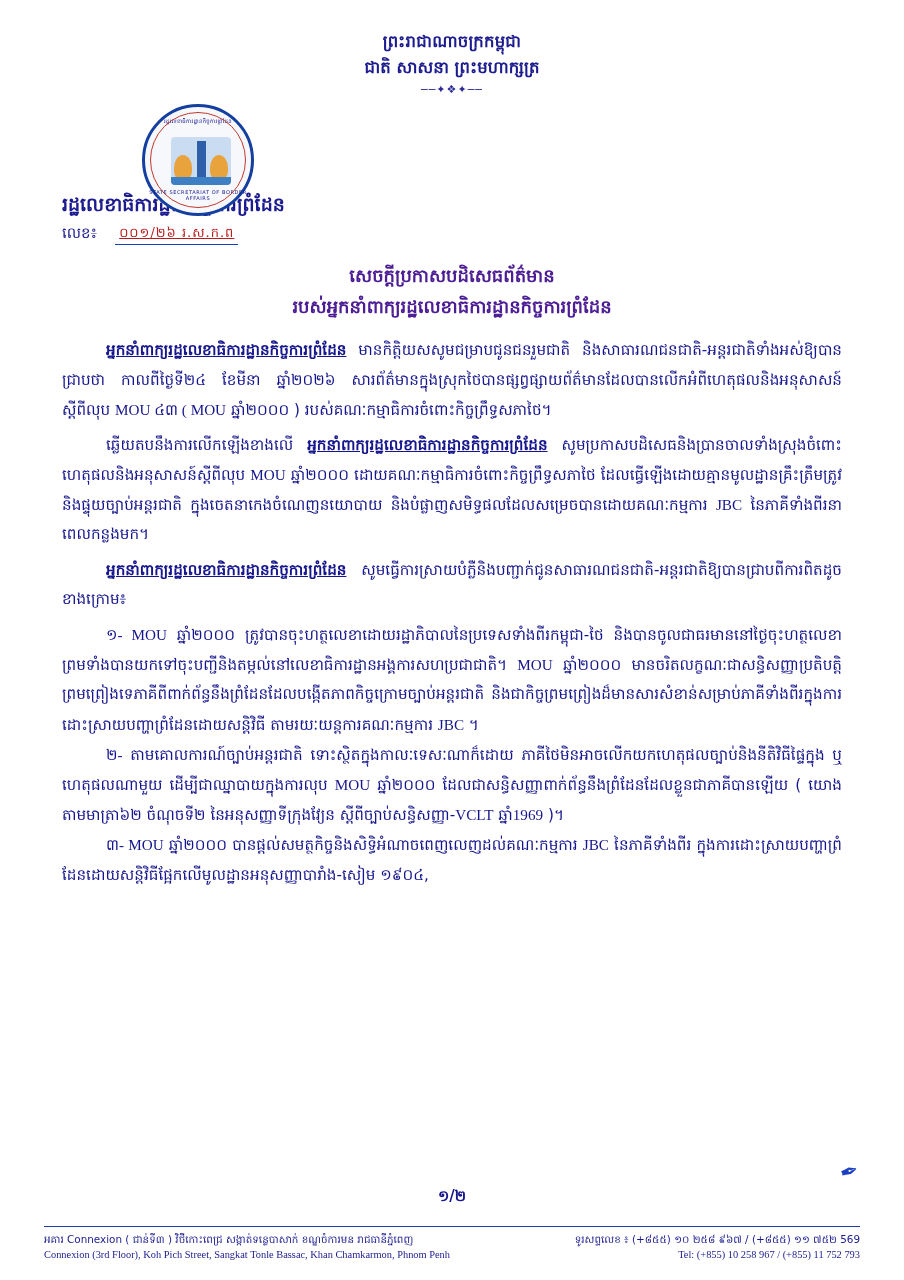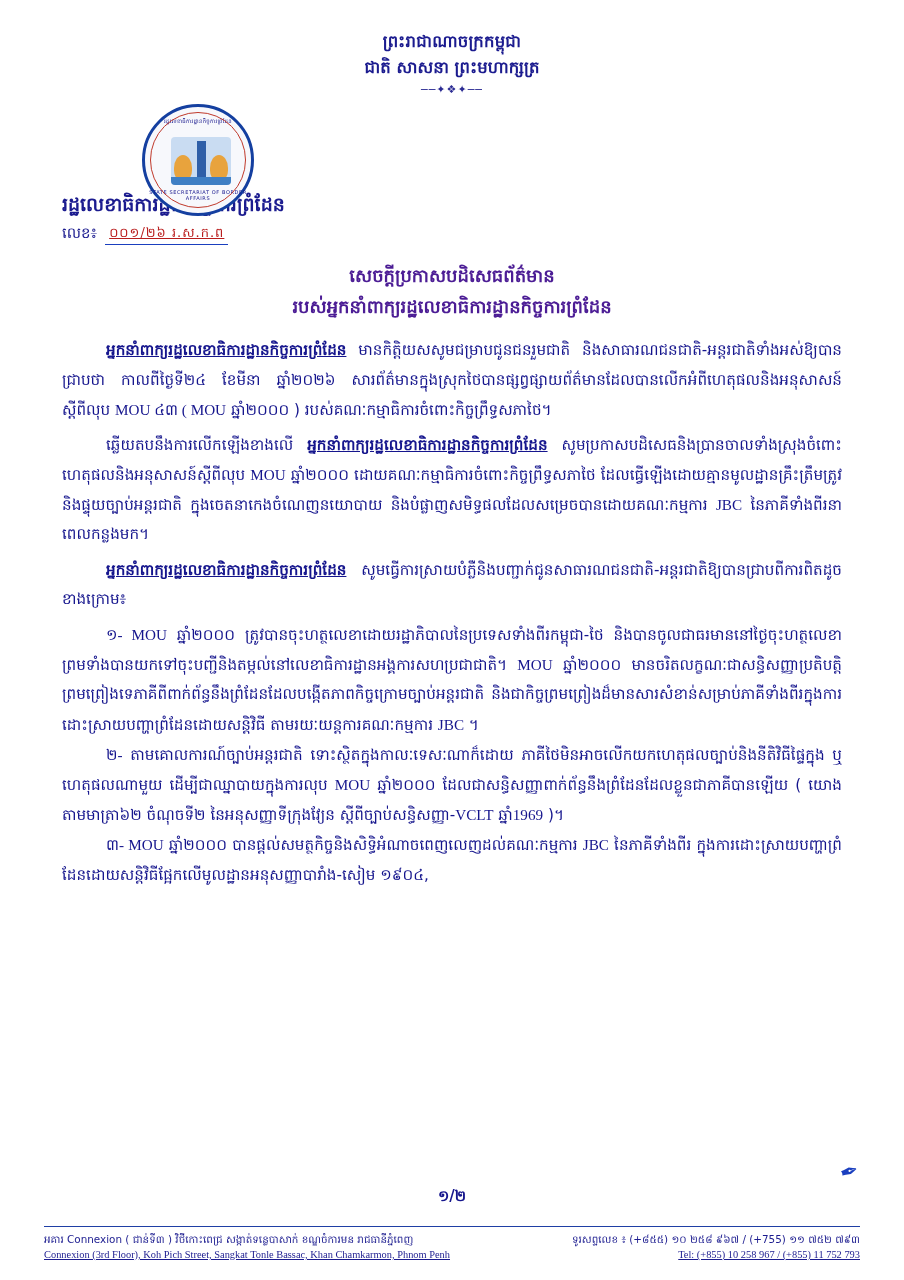--- a/index.html
+++ b/index.html
@@ -138,21 +138,21 @@
     text-align: left;
     text-indent: 0;
   }
   .office-row {
     padding-left: 0;
     margin-top: 96px;
   }
   .num-row {
     display: flex;
     align-items: flex-end;
-    gap: 8px;
+    gap: 18px;
     margin-top: 3px;
     padding-left: 0;
   }
   .num-label {
     font-size: 15px;
     color: #1b1b8f;
   }
   .num-hand {
     font-family: "DejaVu Serif", serif;
     font-size: 13px;
@@ -238,21 +238,20 @@
     display: flex;
     justify-content: space-between;
     font-size: 10.4px;
     color: #1b1b8f;
     line-height: 1.45;
   }
   .footer .left { text-align: left; }
   .footer .right { text-align: right; }
   .footer .en {
     font-family: "Liberation Serif", serif;
-    text-decoration: underline;
   }
 </style>
 </head>
 <body>
 
 <div class="page">
 
   <div class="hdr">
     <div class="l1">ព្រះរាជាណាចក្រកម្ពុជា</div>
     <div class="l2">ជាតិ សាសនា ព្រះមហាក្សត្រ</div>
@@ -297,18 +296,18 @@
   <div class="sig">✒</div>
 
   <div class="pageno">១/២</div>
 
   <div class="footer">
     <div class="left">
       <div>អគារ Connexion ( ជាន់ទី៣ ) វិថីកោះពេជ្រ សង្កាត់ទន្លេបាសាក់ ខណ្ឌចំការមន រាជធានីភ្នំពេញ</div>
       <div class="en">Connexion (3rd Floor), Koh Pich Street, Sangkat Tonle Bassac, Khan Chamkarmon, Phnom Penh</div>
     </div>
     <div class="right">
-      <div>ទូរសព្ទលេខ ៖ (+៨៥៥) ១០ ២៥៨ ៩៦៧ / (+755) ១១ ៧៥២ ៧៩៣</div>
+      <div>ទូរសព្ទលេខ ៖ (+៨៥៥) ១០ ២៥៨ ៩៦៧ / (+៨៥៥) ១១ ៧៥២ 569</div>
       <div class="en">Tel: (+855) 10 258 967 / (+855) 11 752 793</div>
     </div>
   </div>
 
 </div>
 
 </body></html>

